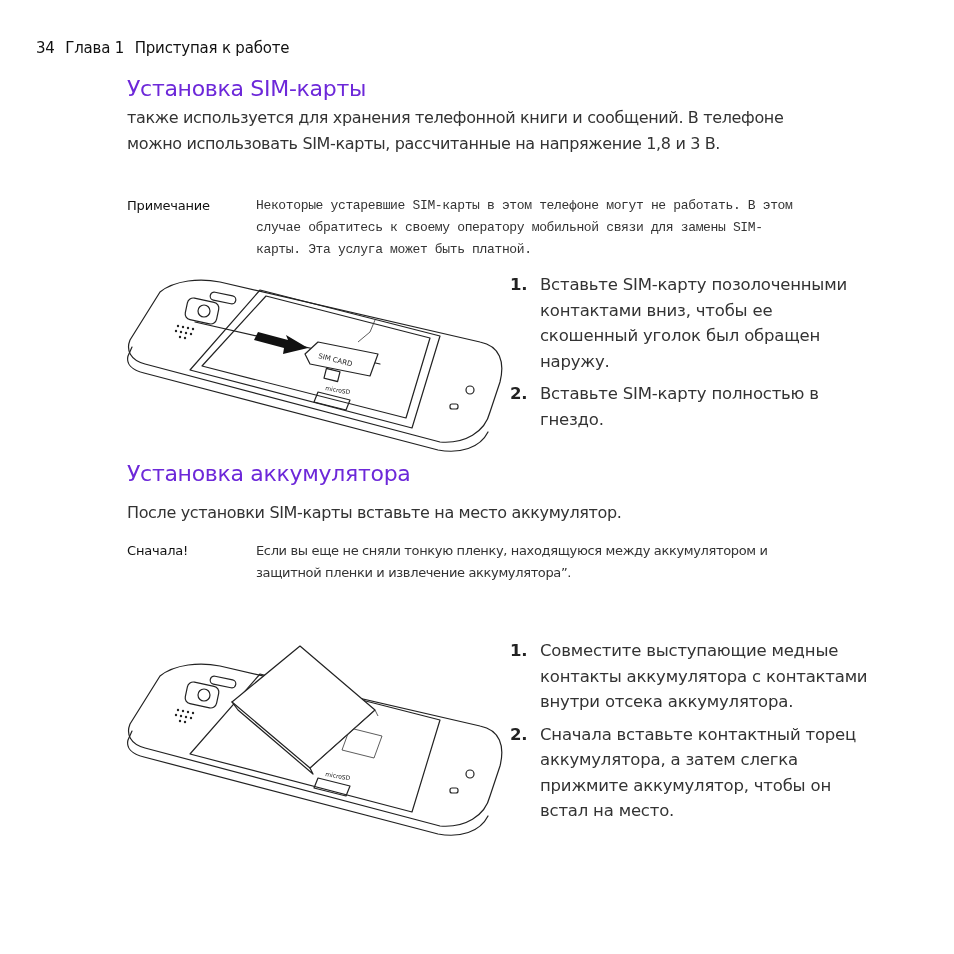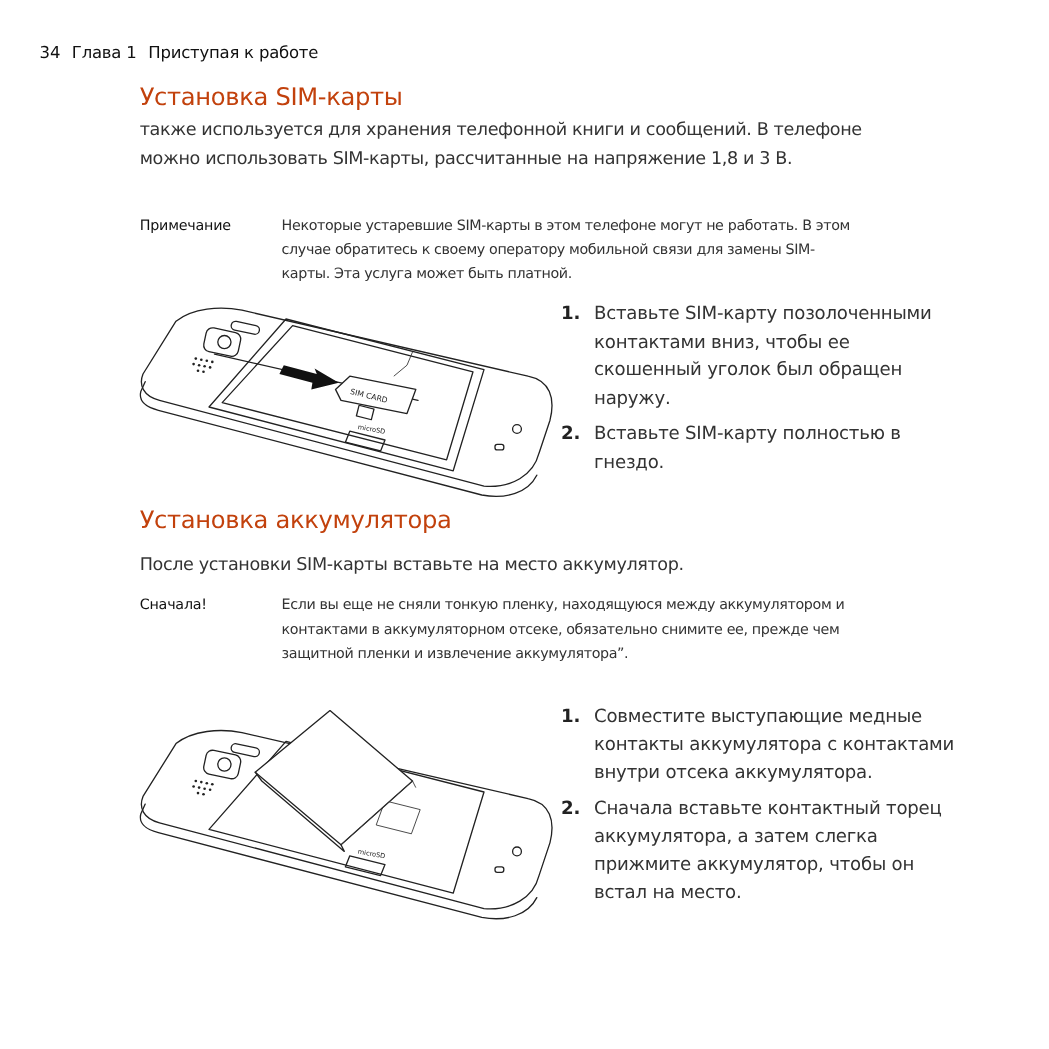--- a/index.html
+++ b/index.html
@@ -1,21 +1,21 @@
 <!DOCTYPE html>
 <html><head>
 <meta charset="utf-8">
 <style>
   html, body { margin: 0; padding: 0; background: #ffffff; }
   body { width: 954px; height: 954px; position: relative; overflow: hidden;
          font-family: "DejaVu Sans", sans-serif; color: #2b2b2b; }
   .abs { position: absolute; }
   .running-head { left: 36px; top: 39px; font-size: 15px; color: #111; letter-spacing: -0.2px; }
   .running-head span { margin-right: 6px; }
-  h2 { margin: 0; font-weight: normal; font-size: 22px; color: #c2410c; letter-spacing: -0.3px; }
+  h2 { margin: 0; font-weight: normal; font-size: 22px; color: #6d28d9; letter-spacing: -0.3px; }
   .body-text { font-size: 16px; line-height: 26px; color: #333; letter-spacing: -0.35px; }
   .note-label { font-size: 13px; color: #111; letter-spacing: -0.2px; }
   .note-text { font-size: 13px; line-height: 22px; color: #333; letter-spacing: -0.35px; }
   .steps { font-size: 16.5px; line-height: 25.5px; color: #333; letter-spacing: -0.2px; }
   .step { display: flex; margin-bottom: 7px; }
   .step-num { width: 30px; flex: none; font-weight: bold; color: #222; }
   .step-text { flex: 1; }
   svg .ln { fill: none; stroke: #222; stroke-width: 1.2; stroke-linejoin: round; stroke-linecap: round; }
   svg .thin { fill: none; stroke: #333; stroke-width: 0.8; }
   svg .fillw { fill: #fff; stroke: #222; stroke-width: 1.2; stroke-linejoin: round; }
@@ -31,21 +31,21 @@
 </div>
 
 <h2 class="abs" style="left:127px; top:76px;">Установка SIM-карты</h2>
 
 <div class="abs body-text" style="left:127px; top:105px; width:720px;">
   <div>также используется для хранения телефонной книги и сообщений. В телефоне</div>
   <div>можно использовать SIM-карты, рассчитанные на напряжение 1,8 и 3 В.</div>
 </div>
 
 <div class="abs note-label" style="left:127px; top:198px;">Примечание</div>
-<div class="abs note-text" style="left:256px; top:195px; width:600px;">
+<div class="abs note-text" style="left:256px; top:195px; width:600px;font-family:Liberation Mono, monospace;">
   <div>Некоторые устаревшие SIM-карты в этом телефоне могут не работать. В этом</div>
   <div>случае обратитесь к своему оператору мобильной связи для замены SIM-</div>
   <div>карты. Эта услуга может быть платной.</div>
 </div>
 
 <svg class="abs" style="left:120px; top:272px;" width="390" height="180" viewBox="0 0 390 180">
   <g>
     <path class="ln" d="M40,20 C55,8 80,6 100,10 L360,70 C380,74 385,90 380,110 L370,140 C365,160 345,172 320,170 L25,92 C10,88 6,78 10,68 Z"></path>
     <path class="ln" d="M12,75 L8,84 C6,92 12,98 24,101 L318,178 C340,182 360,176 368,160"></path>
     <path class="ln" d="M75,50 L260,92"></path>
@@ -101,21 +101,20 @@
   </div>
 </div>
 
 <h2 class="abs" style="left:127px; top:461px;text-align:right;">Установка аккумулятора</h2>
 
 <div class="abs body-text" style="left:127px; top:500px; width:720px;">После установки SIM-карты вставьте на место аккумулятор.</div>
 
 <div class="abs note-label" style="left:127px; top:543px;">Сначала!</div>
 <div class="abs note-text" style="left:256px; top:540px; width:600px;">
   <div>Если вы еще не сняли тонкую пленку, находящуюся между аккумулятором и</div>
-  <div>контактами в аккумуляторном отсеке, обязательно снимите ее, прежде чем</div>
   <div>защитной пленки и извлечение аккумулятора”.</div>
 </div>
 
 <svg class="abs" style="left:120px; top:638px;" width="390" height="200" viewBox="0 0 390 200">
   <g>
     <path class="ln" d="M40,38 C55,26 80,24 100,28 L360,88 C380,92 385,108 380,128 L370,158 C365,178 345,190 320,188 L25,110 C10,106 6,96 10,86 Z"></path>
     <path class="ln" d="M12,93 L8,102 C6,110 12,116 24,119 L318,196 C340,200 360,194 368,178"></path>
   </g>
   <g>
     <rect class="ln" x="66" y="46" width="32" height="22" rx="6" transform="rotate(12 82 57)"></rect>

